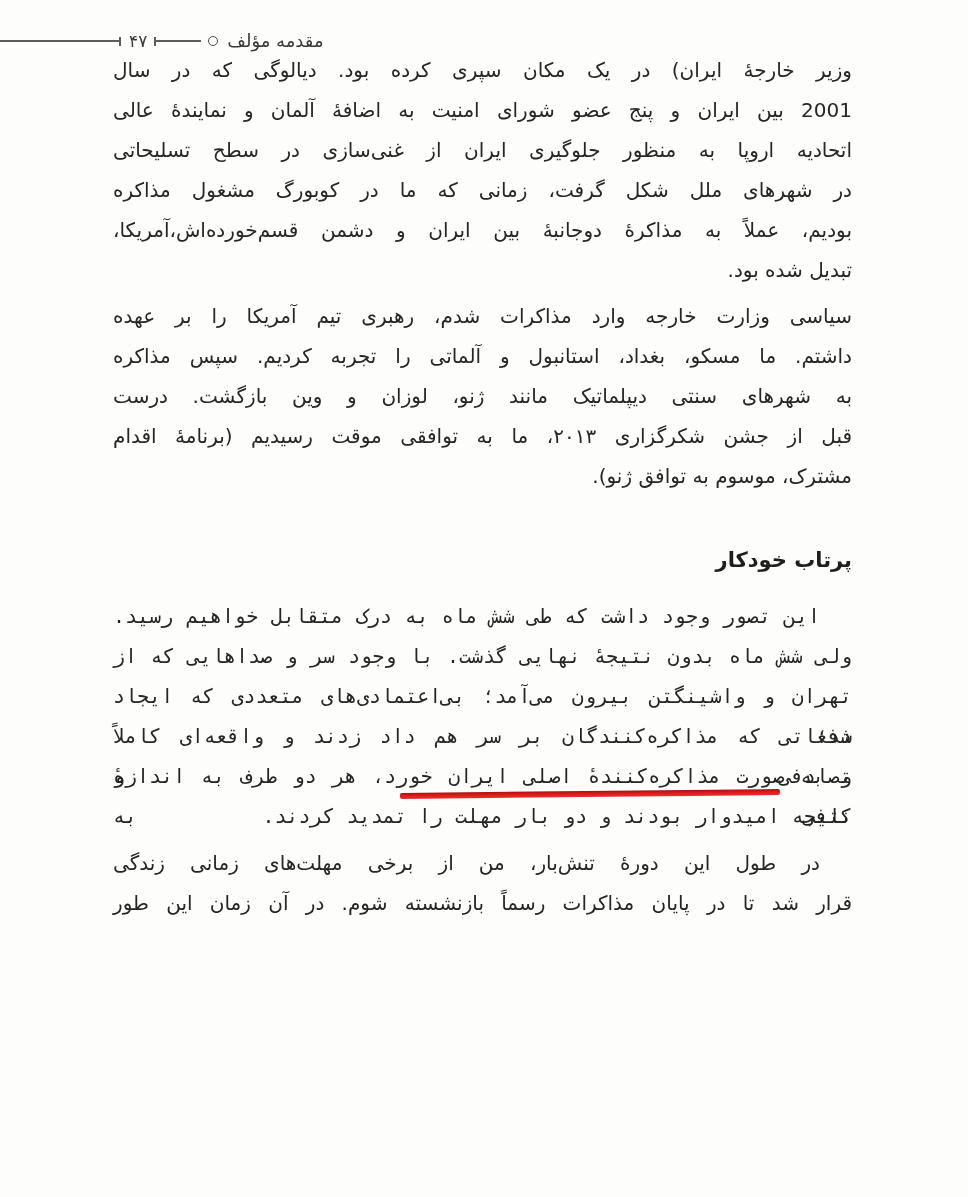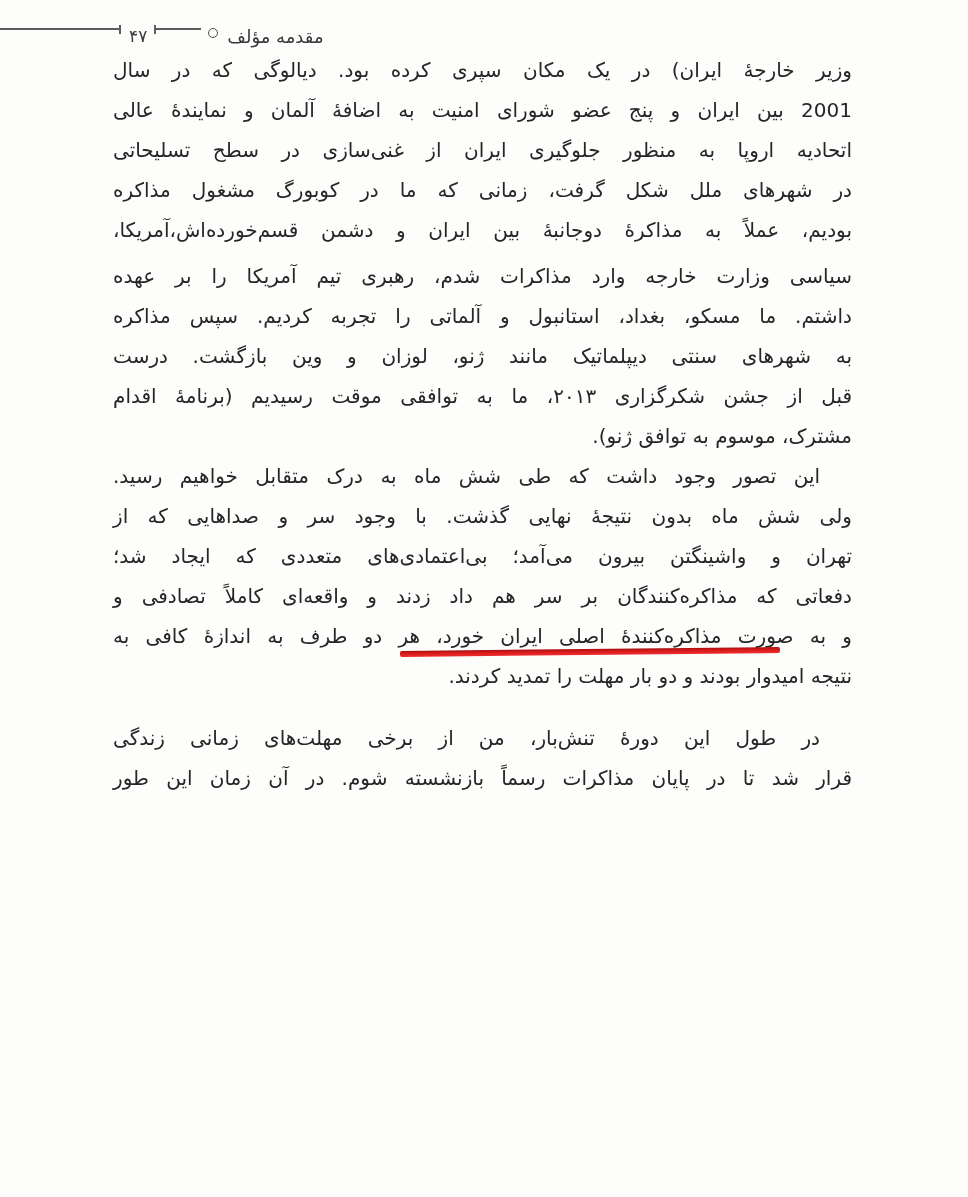--- a/index.html
+++ b/index.html
@@ -14,21 +14,21 @@
     overflow: hidden;
   }
 
   
   .running-header {
     position: absolute;
     top: 28px;
     left: 0;
     height: 26px;
     display: flex;
-    align-items: flex-start;
+    align-items: center;
     direction: ltr;
   }
   .rule {
     height: 0;
     border-top: 2px solid #5d5d5d;
     position: relative;
   }
   .rule-left { width: 121px; }
   .rule-left::after {
     content: "";
@@ -93,22 +93,22 @@
 
   .section-heading {
     height: 44px;
     line-height: 44px;
     margin-top: 42px;
     font-size: 21px;
     font-weight: bold;
     color: #1e1e1e;
     text-align: right;
   }
-  .para.after-heading { margin-top: 0; }
-  .para.last { margin-top: 22px; }
+  .para.after-heading { margin-top: 16px; font-family: Liberation Mono, monospace; }
+  .para.last { margin-top: 5px; }
 
   
   .red-underline {
     position: absolute;
     left: 287px;
     top: 33px;
     width: 380px;
     height: 6px;
     background: linear-gradient(180deg, #a81010 0%, #da1b1b 45%, #ee2e2e 100%);
     border-radius: 2px;
@@ -130,30 +130,32 @@
   </header>
 
   <main class="text-column">
 
     <div class="para">
       <div class="line j">وزیر خارجهٔ ایران) در یک مکان سپری کرده بود. دیالوگی که در سال</div>
       <div class="line j">2001 بین ایران و پنج عضو شورای امنیت به اضافهٔ آلمان و نمایندهٔ عالی</div>
       <div class="line j">اتحادیه اروپا به منظور جلوگیری ایران از غنی‌سازی در سطح تسلیحاتی</div>
       <div class="line j">در شهرهای ملل شکل گرفت، زمانی که ما در کوبورگ مشغول مذاکره</div>
       <div class="line j">بودیم، عملاً به مذاکرهٔ دوجانبهٔ بین ایران و دشمن قسم‌خورده‌اش،آمریکا،</div>
+      <div class="line">تبدیل شده بود.</div>
     </div>
 
     <div class="para">
       <div class="line j">سیاسی وزارت خارجه وارد مذاکرات شدم، رهبری تیم آمریکا را بر عهده</div>
       <div class="line j">داشتم. ما مسکو، بغداد، استانبول و آلماتی را تجربه کردیم. سپس مذاکره</div>
       <div class="line j">به شهرهای سنتی دیپلماتیک مانند ژنو، لوزان و وین بازگشت. درست</div>
       <div class="line j">قبل از جشن شکرگزاری ۲۰۱۳، ما به توافقی موقت رسیدیم (برنامهٔ اقدام</div>
       <div class="line">مشترک، موسوم به توافق ژنو).</div>
     </div>
 
+    <div class="section-heading">پرتاب خودکار</div>
 
     <div class="para after-heading">
       <div class="line j ind">این تصور وجود داشت که طی شش ماه به درک متقابل خواهیم رسید.</div>
       <div class="line j">ولی شش ماه بدون نتیجهٔ نهایی گذشت. با وجود سر و صداهایی که از</div>
       <div class="line j">تهران و واشینگتن بیرون می‌آمد؛ بی‌اعتمادی‌های متعددی که ایجاد شد؛</div>
       <div class="line j">دفعاتی که مذاکره‌کنندگان بر سر هم داد زدند و واقعه‌ای کاملاً تصادفی و</div>
       <div class="line j">
         <span>و به صورت مذاکره‌کنندهٔ اصلی ایران خورد، هر دو طرف به اندازهٔ کافی به</span>
         <i class="red-underline" style="background: linear-gradient(rgb(168, 16, 16) 0%, rgb(218, 27, 27) 45%, rgb(238, 46, 46) 100%);"></i>
       </div>

